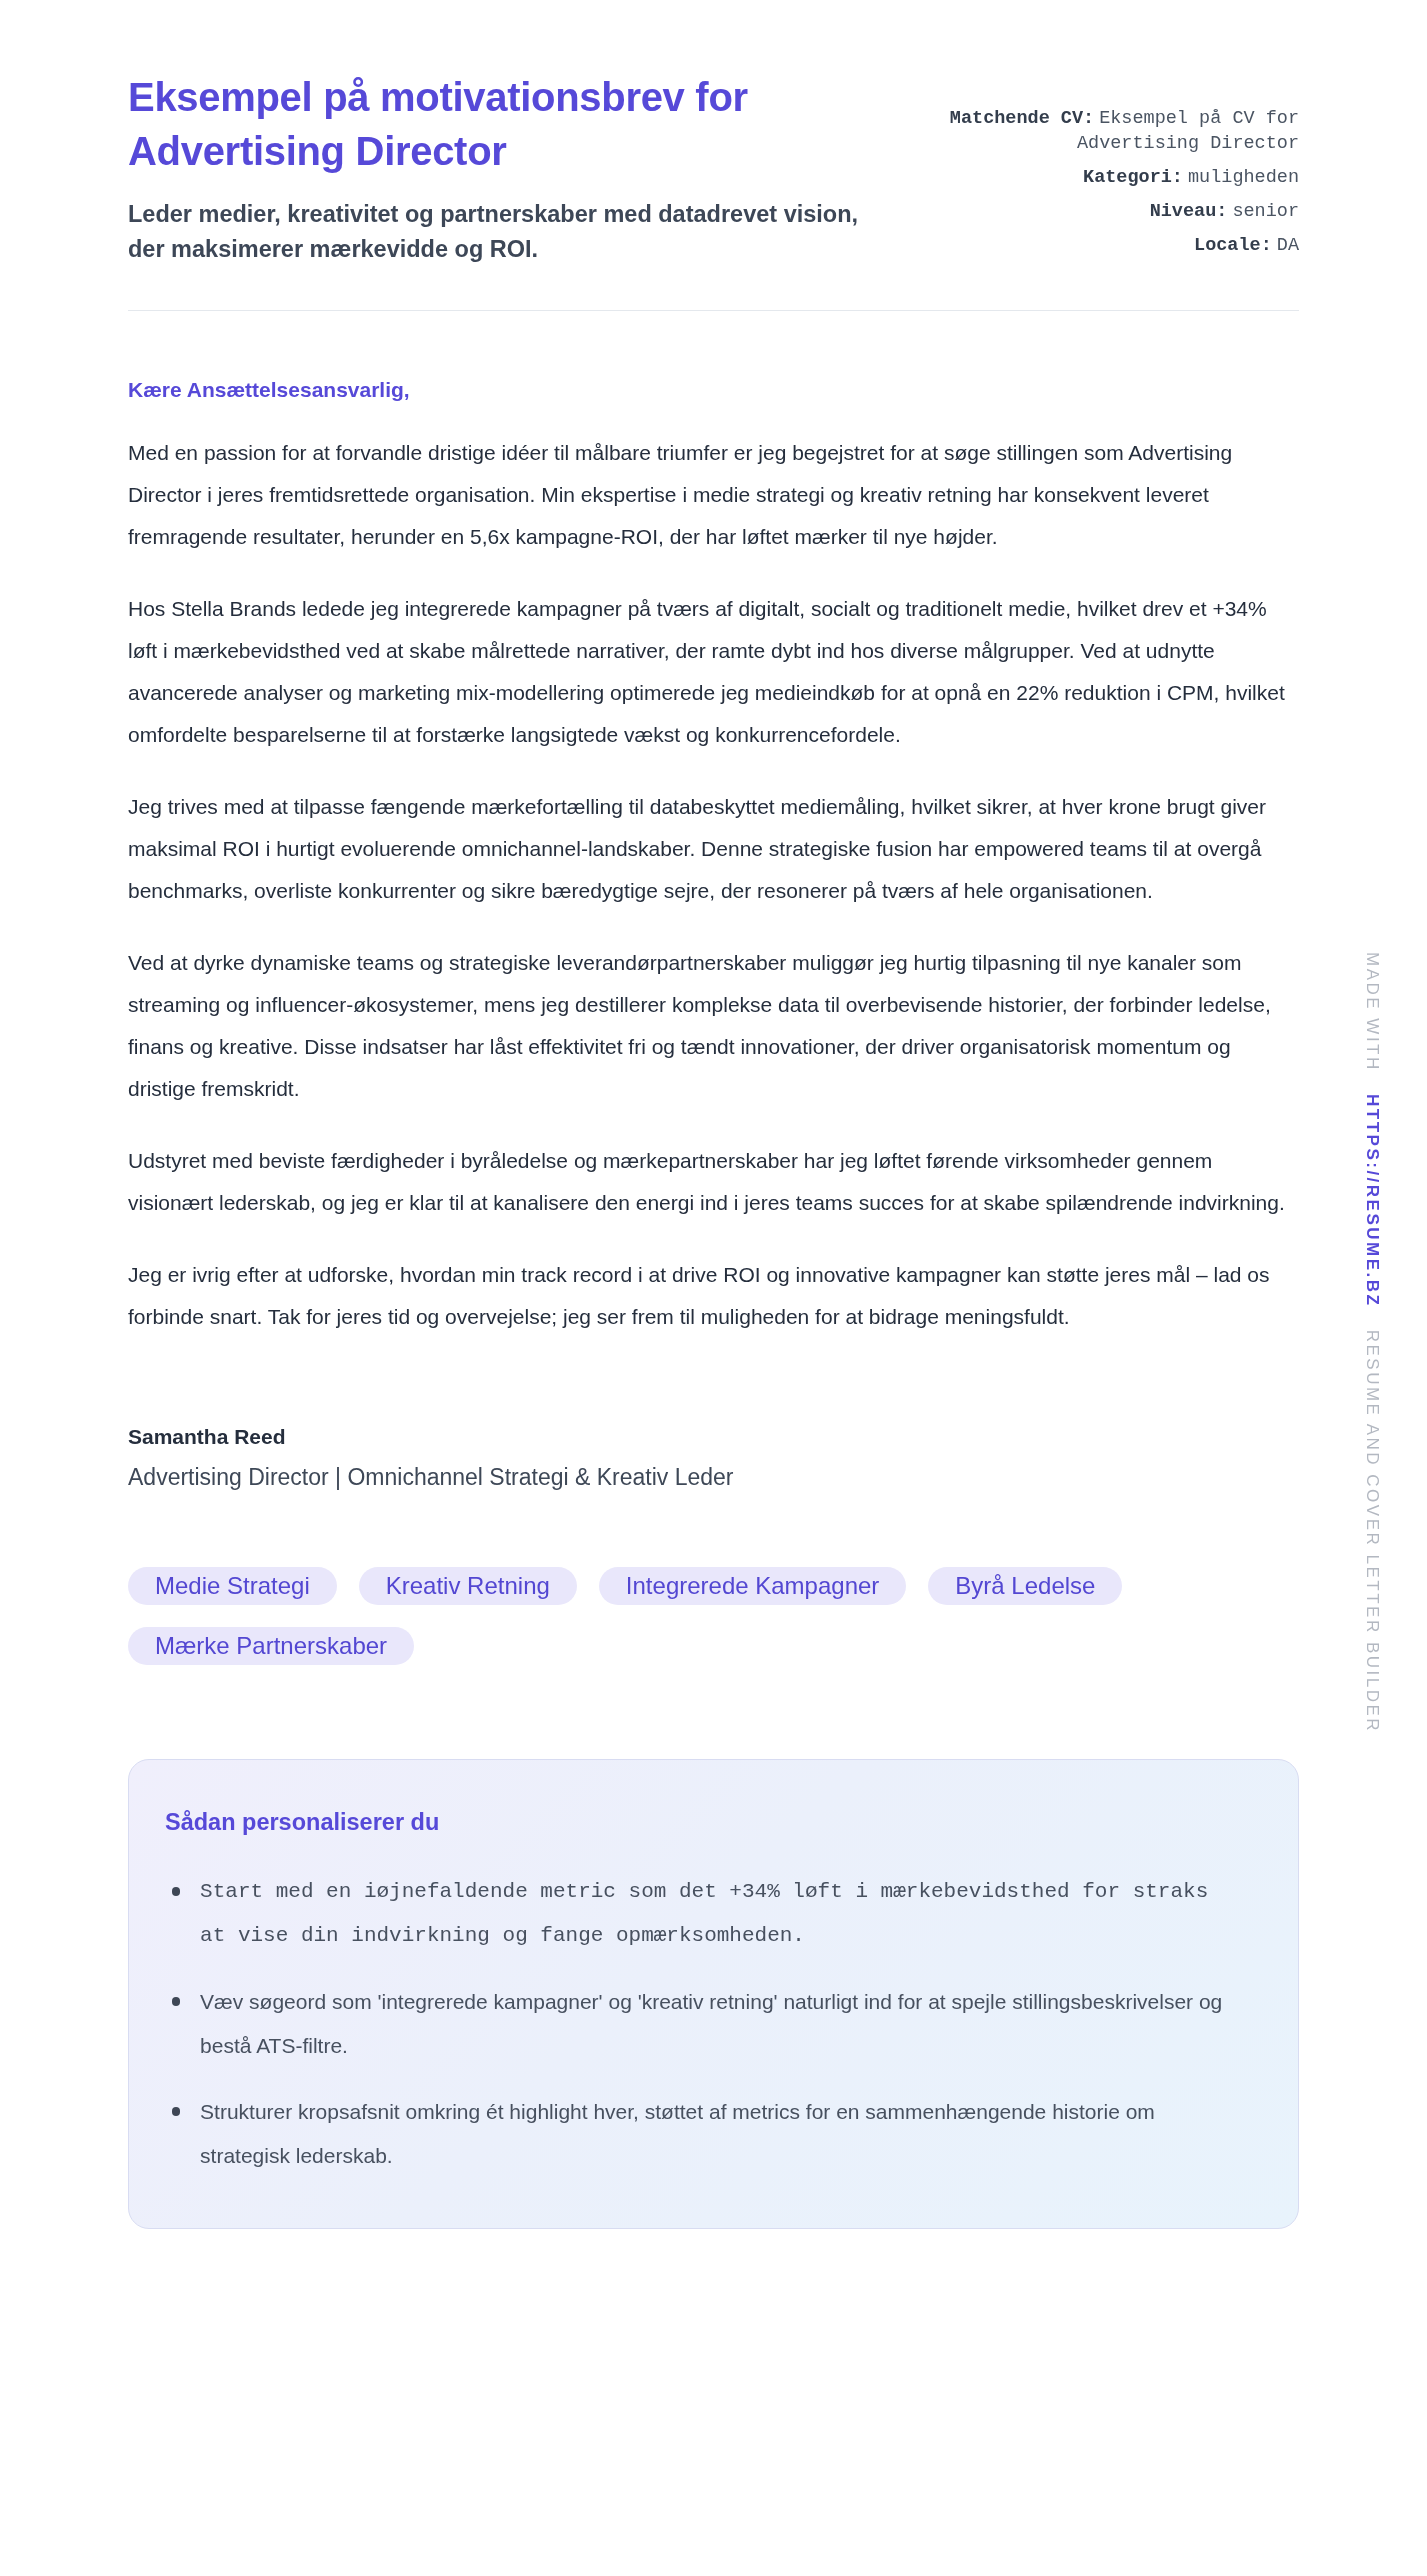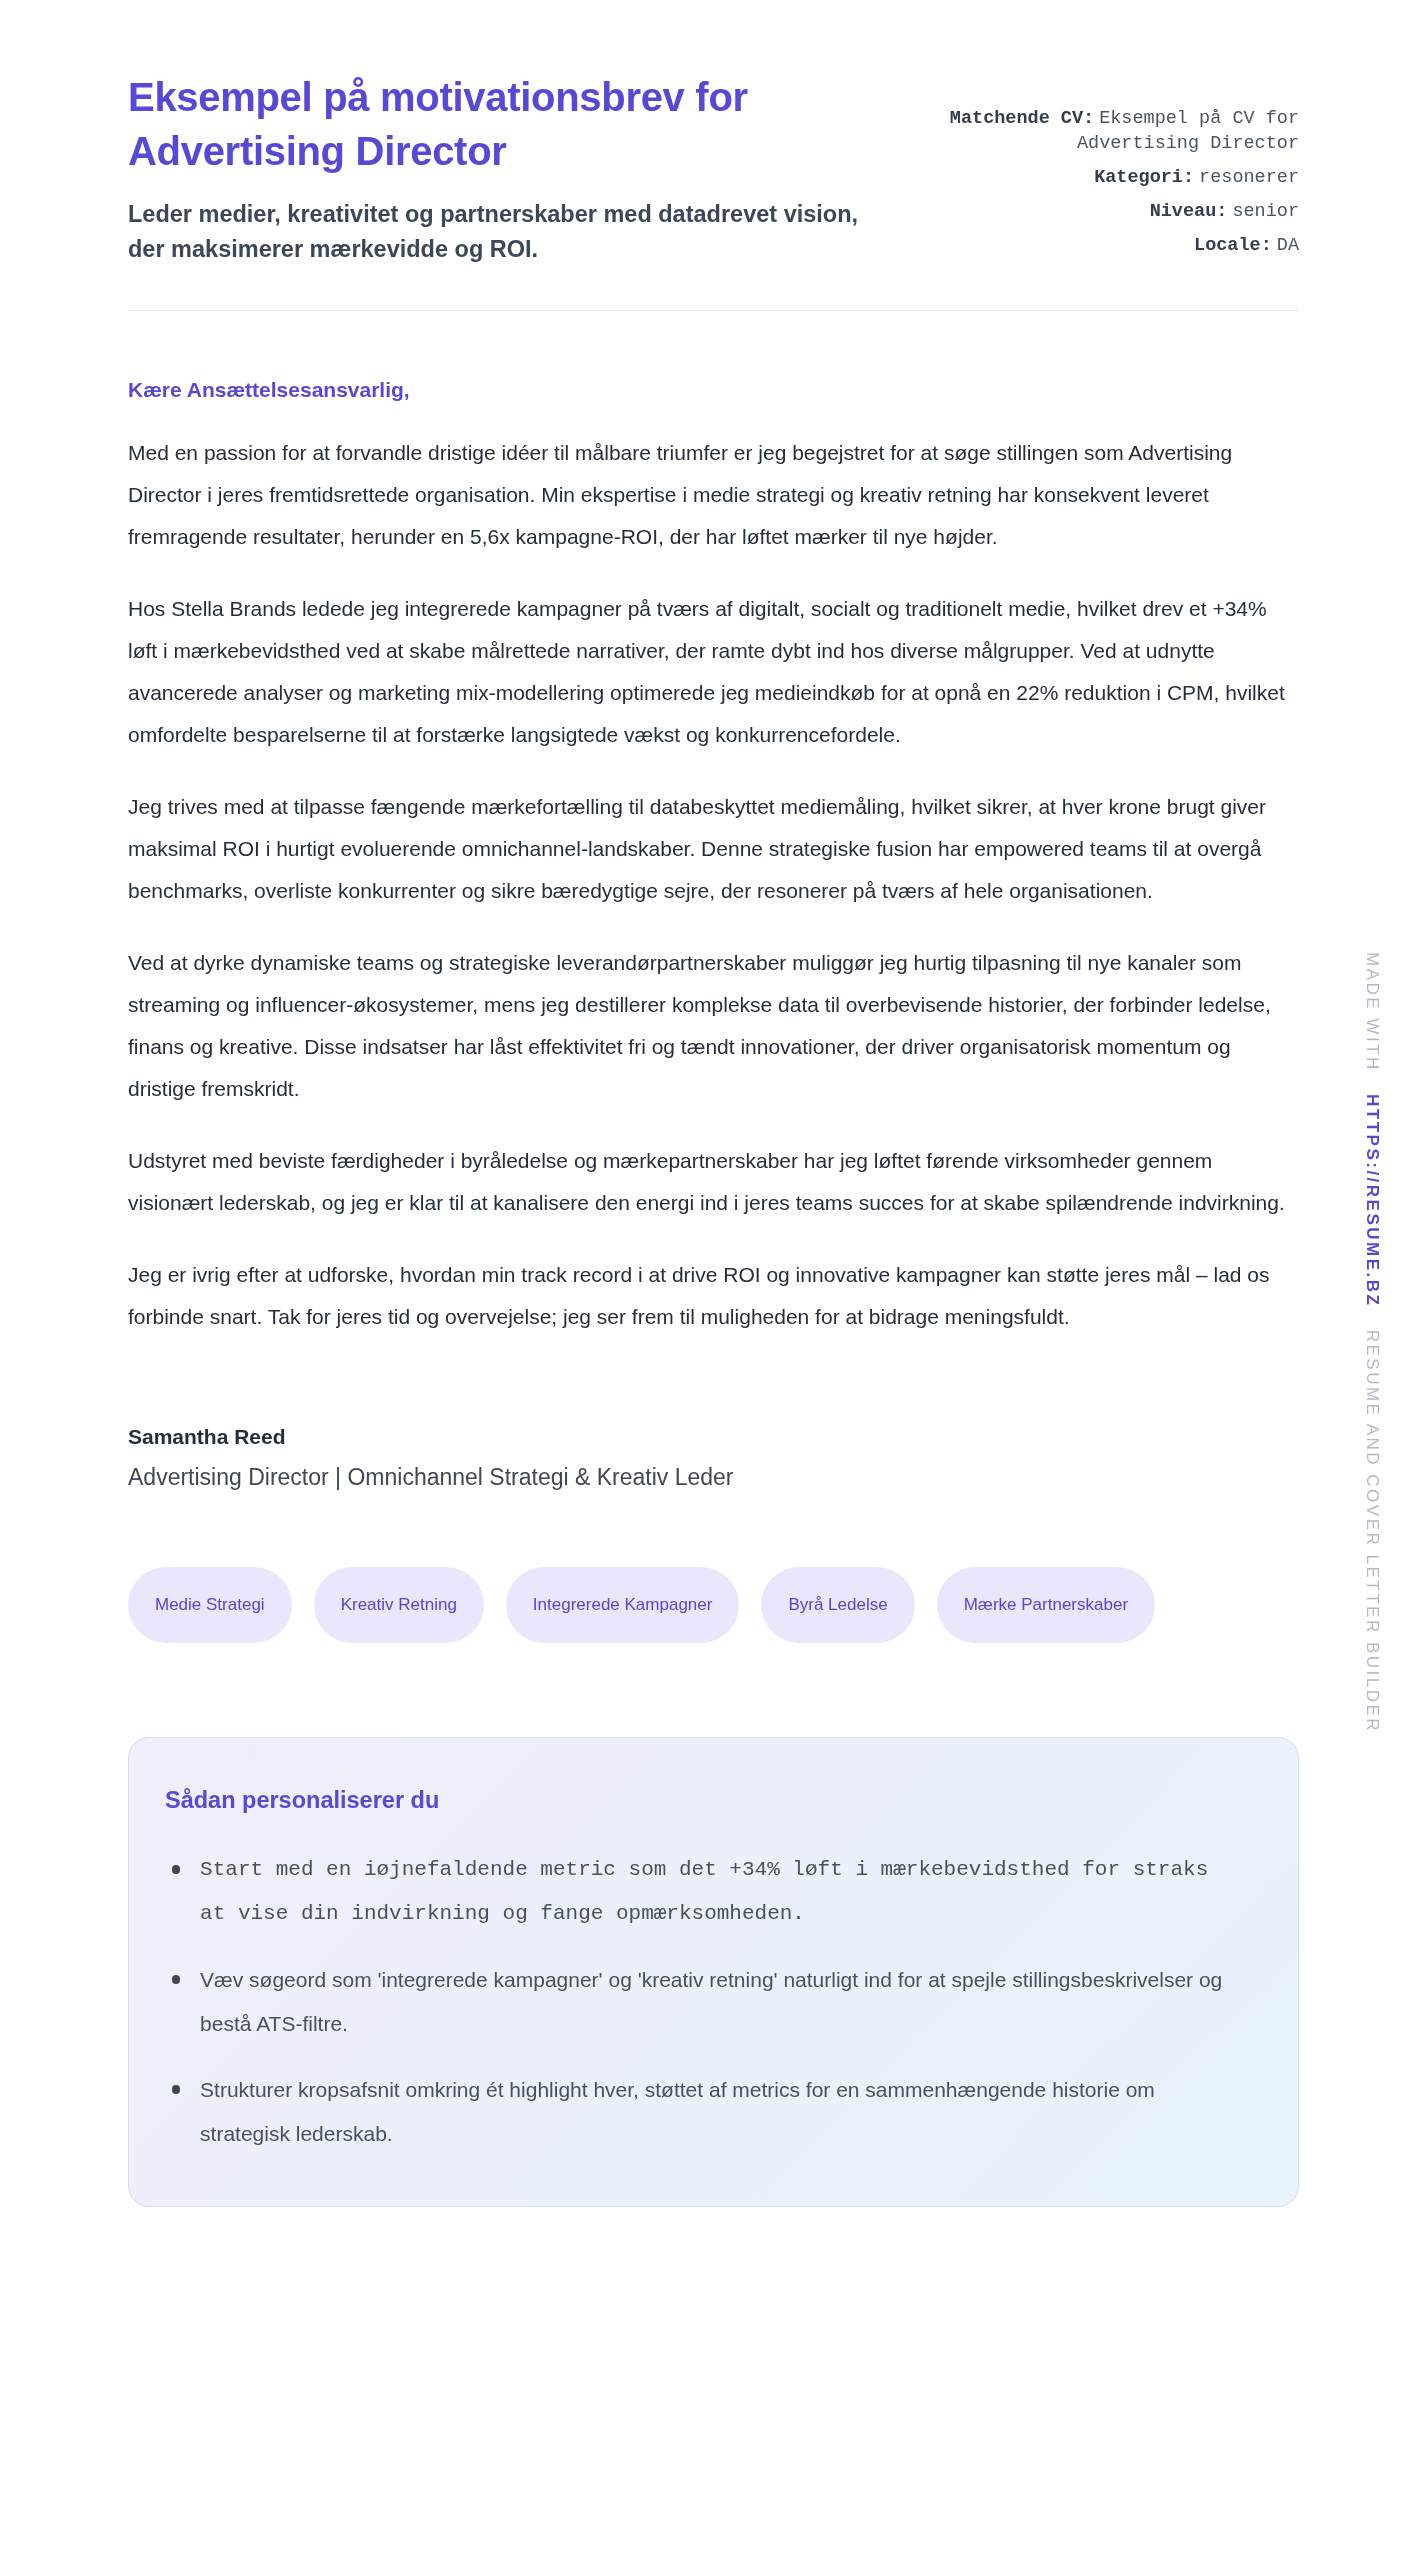--- a/index.html
+++ b/index.html
@@ -35,22 +35,22 @@
   .para { margin-top:30px; font-size:21px; line-height:42px; color:#252E3D; max-width:1172px; }
 
   .sig-name { margin-top:87px; font-size:21px; font-weight:700; color:#252E3D; }
   .sig-role { margin-top:15px; font-size:23px; color:#3E4857; }
 
   
   .tags { margin-top:76px; display:flex; flex-wrap:wrap; gap:22px; }
   .pill {
     display:inline-flex; align-items:center;
     background:#E9E7FB; color:#5347D2;
-    border-radius:839px; padding:28px 27px;
-    font-size:17px; font-weight:500; white-space:nowrap;
+    border-radius:839px; padding:5px 27px;
+    font-size:24px; font-weight:500; white-space:nowrap;
   }
 
   
   .tips-card {
     margin-top:94px; margin-bottom:81px;
     border:1.7px solid #D8DCF2; border-radius:21px;
     background:linear-gradient(135deg,#F0EFFC 0%,#EBF0FB 45%,#E8F3FC 100%);
     padding:49px 47px 50px 36px;
   }
   .tips-heading { font-size:23.5px; font-weight:700; color:#5649D8; }
@@ -78,21 +78,21 @@
   <div class="header">
     <div class="title-block">
       <h1 class="page-title">Eksempel på motivationsbrev for Advertising Director</h1>
       <div class="page-subtitle">Leder medier, kreativitet og partnerskaber med datadrevet vision, der maksimerer mærkevidde og ROI.</div>
     </div>
     <div class="meta">
       <div class="meta-row">
         <span class="meta-label">Matchende CV:</span><span class="meta-value">Eksempel på CV for Advertising Director</span>
       </div>
       <div class="meta-row">
-        <span class="meta-label">Kategori:</span><span class="meta-value">resonerer</span>
+        <span class="meta-label">Kategori:</span><span class="meta-value">muligheden</span>
       </div>
       <div class="meta-row">
         <span class="meta-label">Niveau:</span><span class="meta-value">senior</span>
       </div>
       <div class="meta-row">
         <span class="meta-label">Locale:</span><span class="meta-value">DA</span>
       </div>
     </div>
   </div>
 

